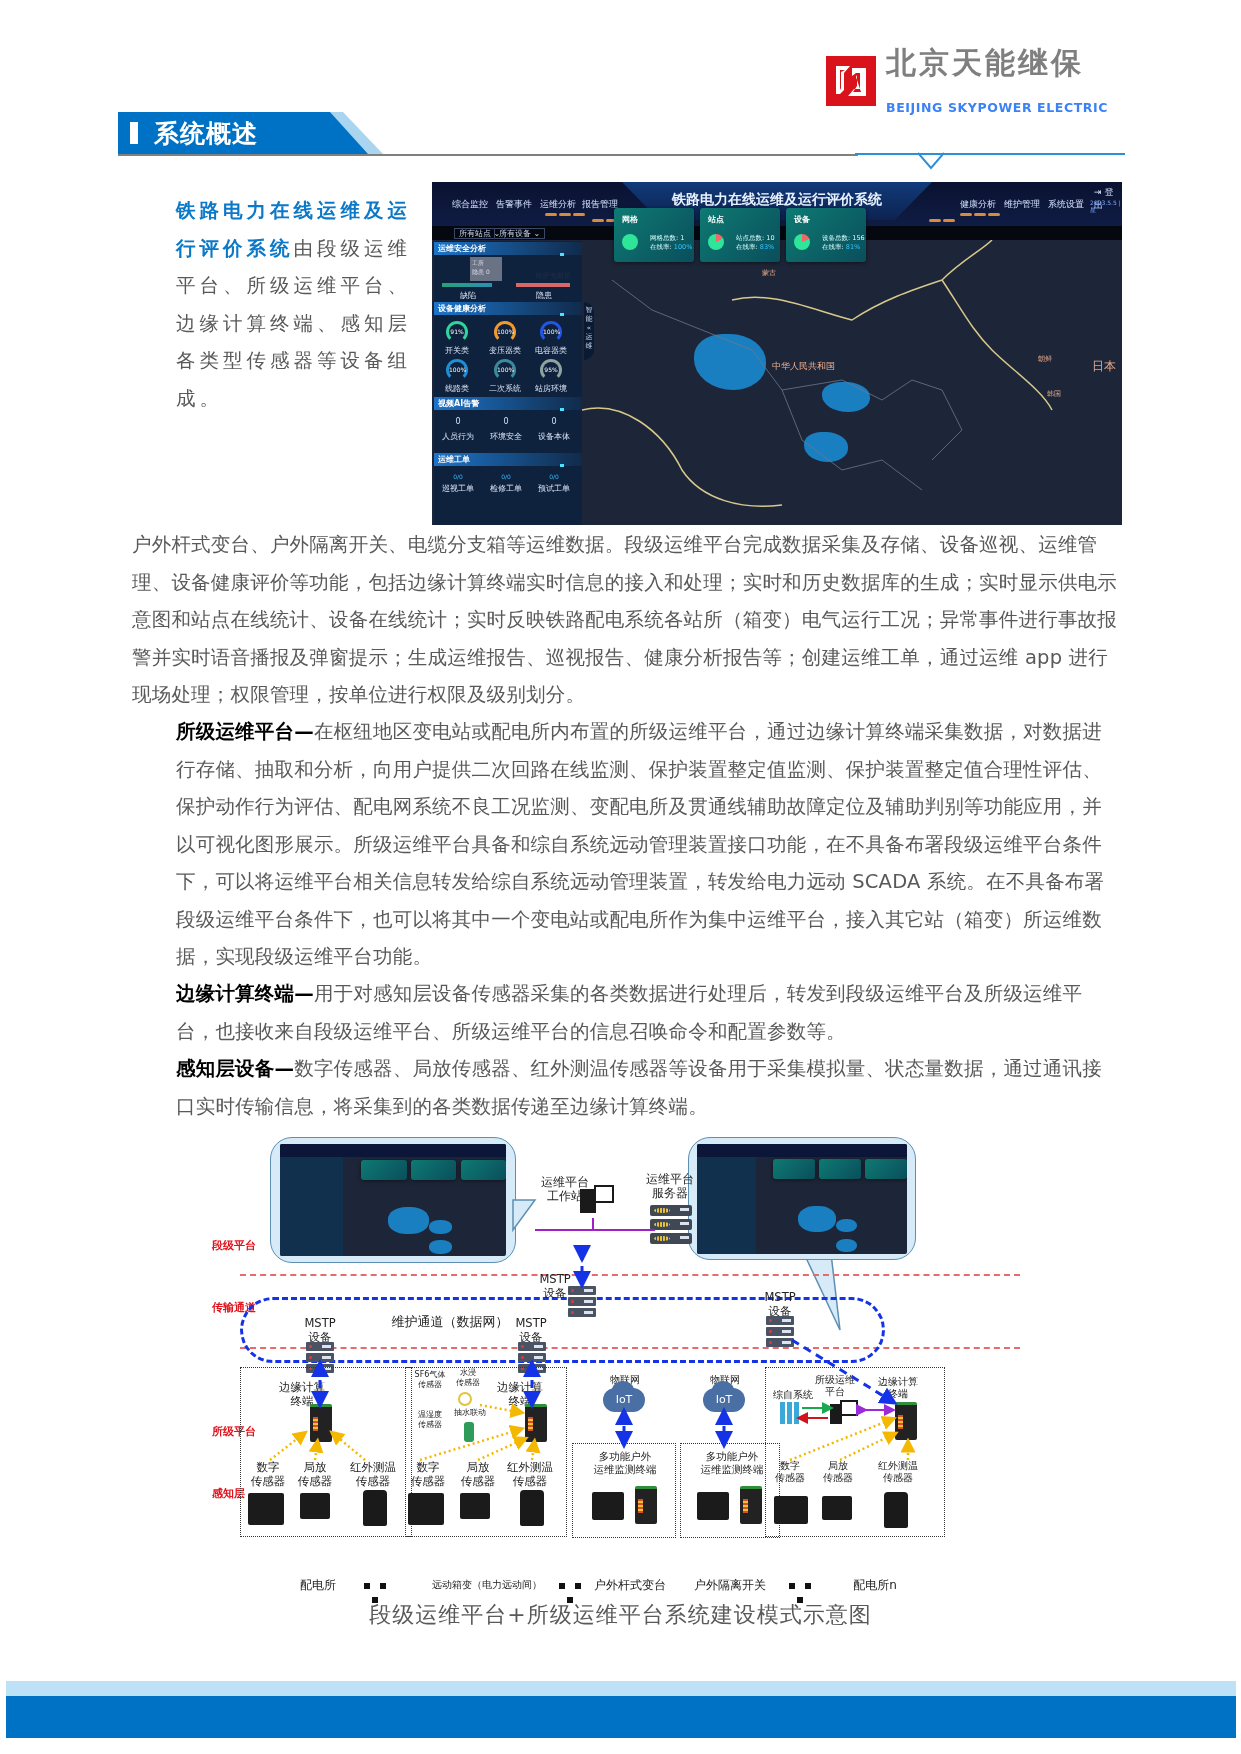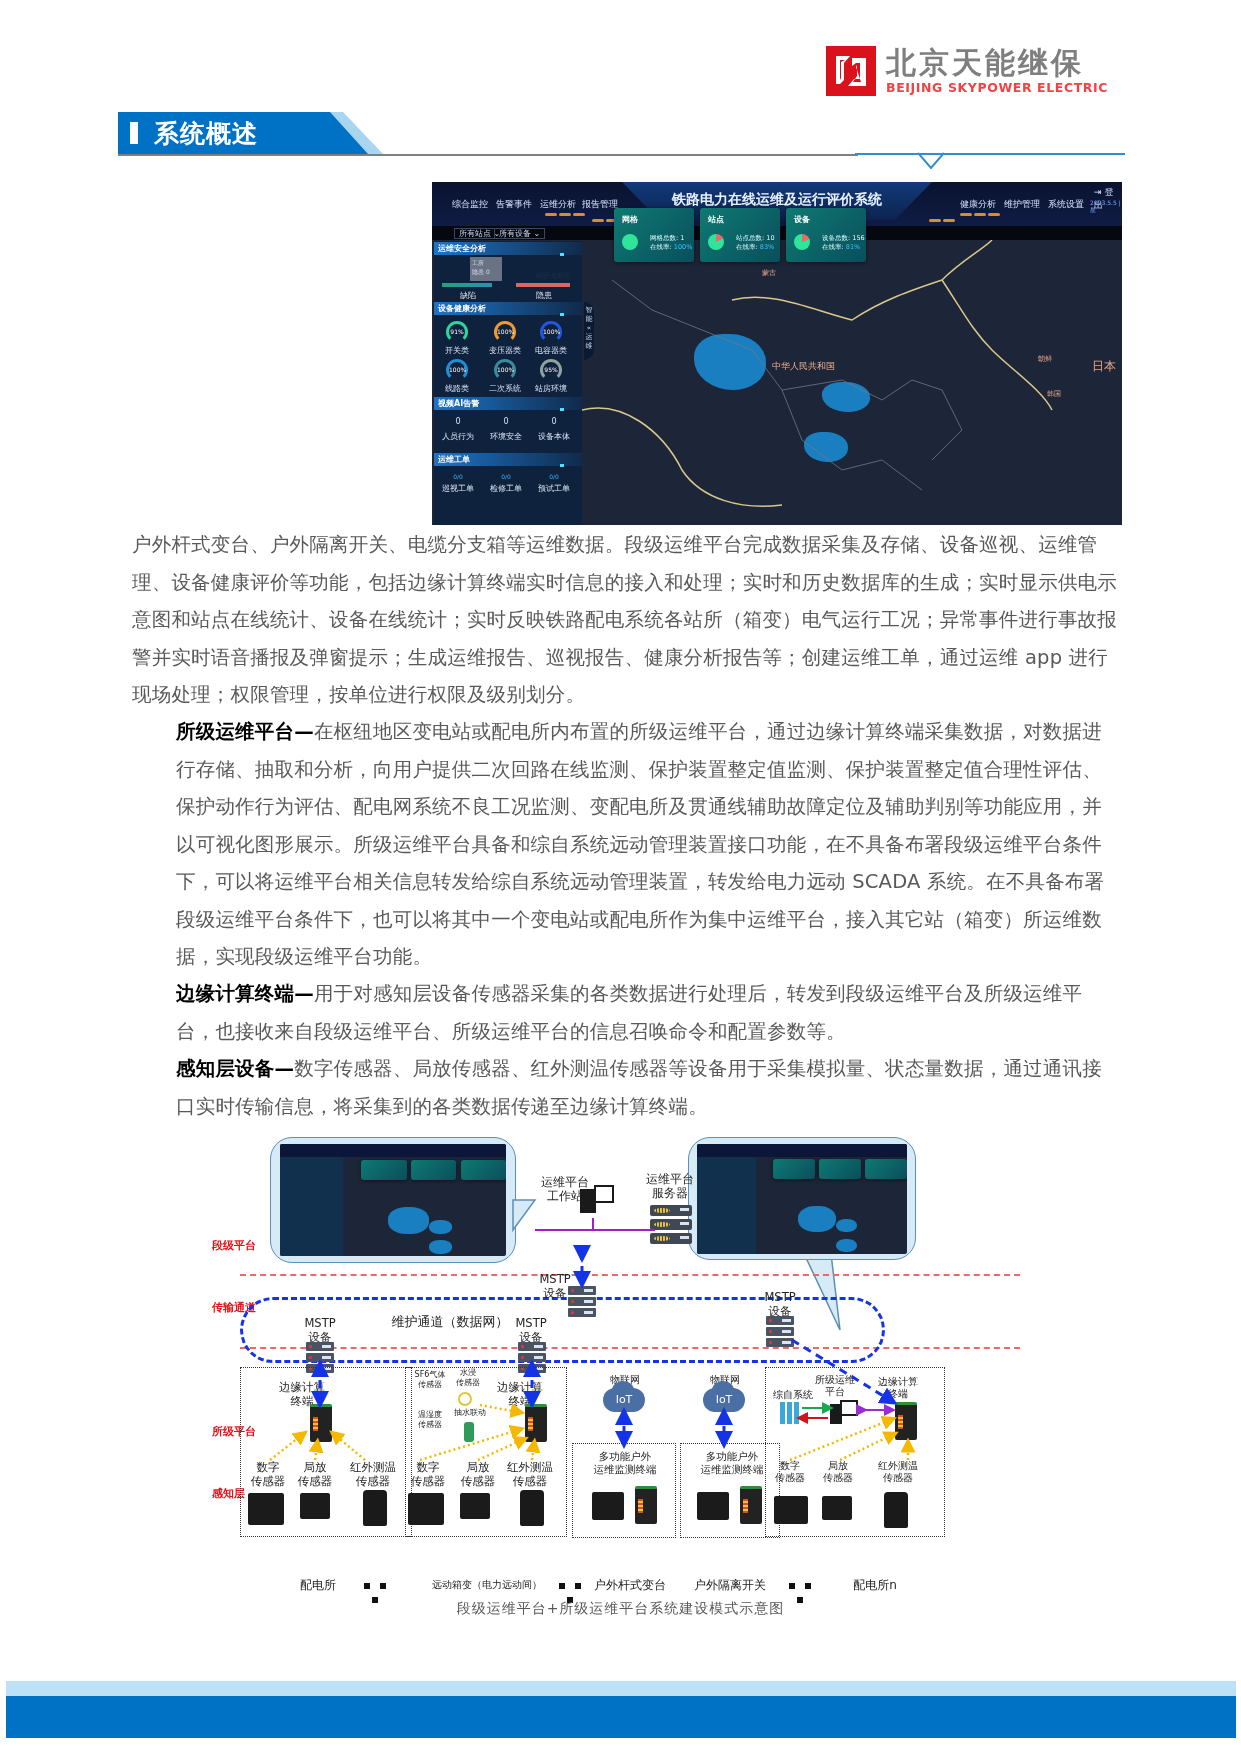--- a/index.html
+++ b/index.html
@@ -5,21 +5,21 @@
   * { box-sizing: border-box; margin: 0; padding: 0; }
   html, body { width: 1241px; height: 1754px; background: #ffffff; overflow: hidden; }
   body { position: relative; font-family: "DejaVu Sans", "Liberation Sans", sans-serif; color: #595959; }
 
   
   .logo { position: absolute; left: 826px; top: 46px; display: flex; align-items: center; }
   .logo-mark { width: 50px; height: 50px; background: #d9121b; position: relative; }
   .logo-mark svg { position: absolute; left: 0; top: 0; }
   .logo-text { margin-left: 10px; }
   .logo-cn { font-size: 30px; font-weight: bold; color: #7f7f7f; letter-spacing: 3px; line-height: 34px; }
-  .logo-en { font-size: 12.5px; font-weight: bold; color: #ef4444; letter-spacing: 0.6px; line-height: 16px; }
+  .logo-en { font-size: 12.5px; font-weight: bold; color: #3b82f6; letter-spacing: 0.6px; line-height: 16px; margin-top: 20px; }
 
   .section-bar { position: absolute; left: 118px; top: 112px; height: 42px; width: 250px; }
   .section-bar .bg { position: absolute; left: 0; top: 0; width: 250px; height: 42px; background: #0072c6; clip-path: polygon(0 0, 212px 0, 250px 42px, 0 42px); }
   .section-bar .bg2 { position: absolute; left: 205px; top: 0; width: 60px; height: 42px; background: #a9d5f1; clip-path: polygon(0 0, 20px 0, 60px 42px, 40px 42px); }
   .section-bar .marker { position: absolute; left: 12px; top: 10px; width: 8px; height: 22px; background: #fff; }
   .section-bar .title { position: absolute; left: 36px; top: 5px; font-size: 25px; font-weight: bold; color: #fff; letter-spacing: 1px; }
   .rule-gray { position: absolute; left: 118px; top: 154px; width: 740px; height: 2px; background: #7f7f7f; }
   .rule-blue { position: absolute; left: 855px; top: 153px; width: 270px; height: 2px; background: #2f8fd6; }
   .rule-notch { position: absolute; left: 918px; top: 152px; width: 26px; height: 20px; }
 
@@ -77,21 +77,21 @@
   .bigserver div { height: 11px; margin-bottom: 3px; background: #404755; border-radius: 2px; position: relative; }
   .bigserver div::before { content: ""; position: absolute; left: 4px; top: 3px; width: 16px; height: 5px; background: repeating-linear-gradient(90deg,#e7c13a 0 2px,transparent 2px 3px); }
   .device { position: absolute; background: #1b1b1b; border-radius: 2px; }
   .edge { position: absolute; width: 22px; height: 38px; background: #222; border-radius: 2px; border-top: 3px solid #2f8f3a; }
   .edge::after { content: ""; position: absolute; left: 3px; top: 10px; width: 5px; height: 14px; background: repeating-linear-gradient(#d4502d 0 2px, #f2c230 2px 4px); }
   .ir { position: absolute; width: 24px; height: 36px; background: #1a1a1a; border-radius: 4px 4px 2px 2px; }
   .cloud { position: absolute; width: 42px; height: 24px; background: #4a6fa5; border-radius: 12px; color: #fff; font-size: 11px; text-align: center; line-height: 24px; }
   .cloud::before { content: ""; position: absolute; left: 9px; top: -7px; width: 22px; height: 18px; background: #4a6fa5; border-radius: 50%; }
   .cloud span { position: relative; }
   .arrow-svg { position: absolute; overflow: visible; }
-  .caption { position: absolute; left: 0; width: 1241px; top: 1600px; text-align: center; font-size: 14px; color: #595959; letter-spacing: 1px; }
+  .caption { position: absolute; left: 0; width: 1241px; top: 1600px; text-align: center; font-size: 22px; color: #595959; letter-spacing: 1px; }
   .foot-light { position: absolute; left: 6px; top: 1681px; width: 1230px; height: 15px; background: #bde2f7; }
   .foot-blue { position: absolute; left: 6px; top: 1696px; width: 1230px; height: 42px; background: #0072c6; }
   .sq { display: inline-block; width: 6px; height: 6px; background: #111; margin: 0 5px; vertical-align: middle; }
 </style>
 </head>
 <body>
 
 <div class="logo">
   <div class="logo-mark">
     <svg width="50" height="50" viewBox="0 0 50 50">
@@ -112,20 +112,21 @@
   <div class="marker"></div>
   <div class="title">系统概述</div>
 </div>
 <div class="rule-gray"></div>
 <div class="rule-blue"></div>
 <svg class="rule-notch" viewBox="0 0 26 20">
     <polyline points="0,1 13,16 26,1" fill="none" stroke="#2f8fd6" stroke-width="2"></polyline>
   </svg>
 
 <div class="p intro">
+  <div class="ind"><span class="em-blue">铁路电力在线运维及运行评价系统</span><span>由段级运维平台、所级运维平台、边缘计算终端、感知层各类型传感器等设备组成。</span></div>
 </div>
 
 <div class="dash">
   <div class="dash-top"></div>
   <div class="dash-title-wrap">
       <div class="dash-title">铁路电力在线运维及运行评价系统</div>
     </div>
   <div class="dash-nav" style="left:20px">综合监控</div>
   <div class="dash-nav" style="left:64px">告警事件</div>
   <div class="dash-nav" style="left:108px">运维分析</div>

